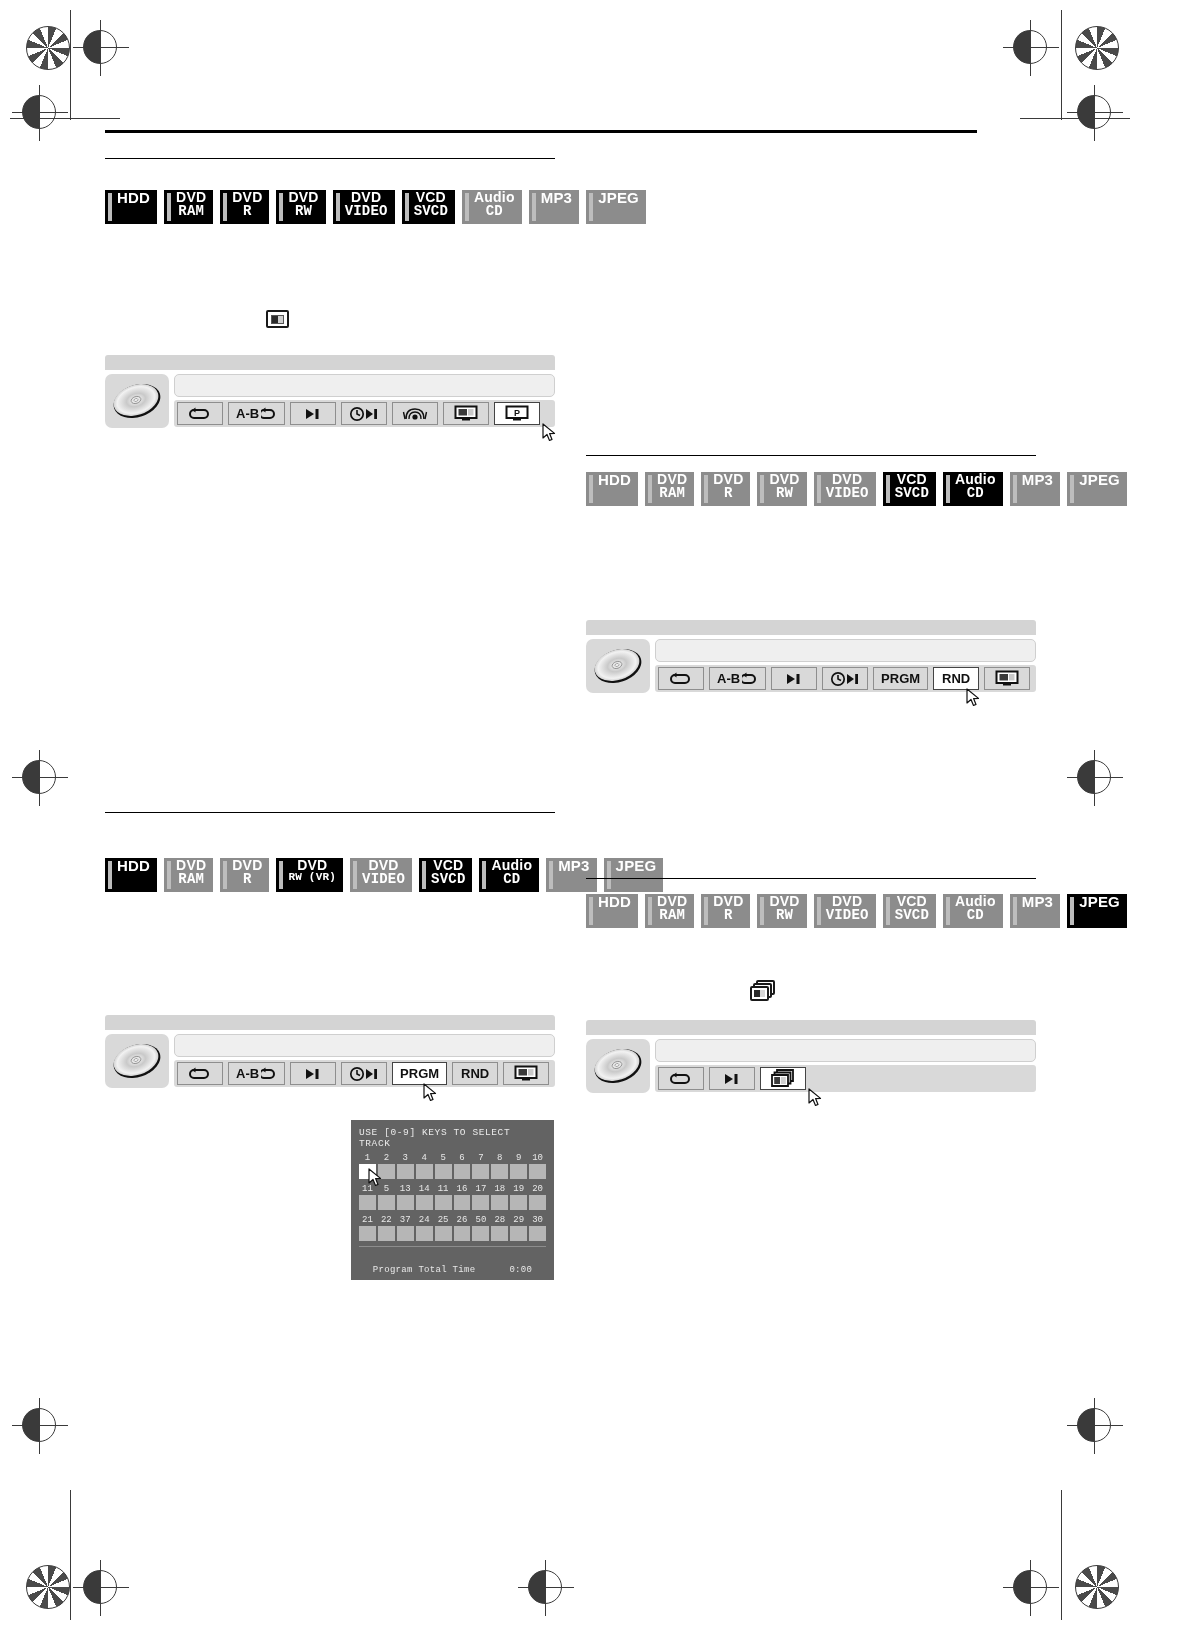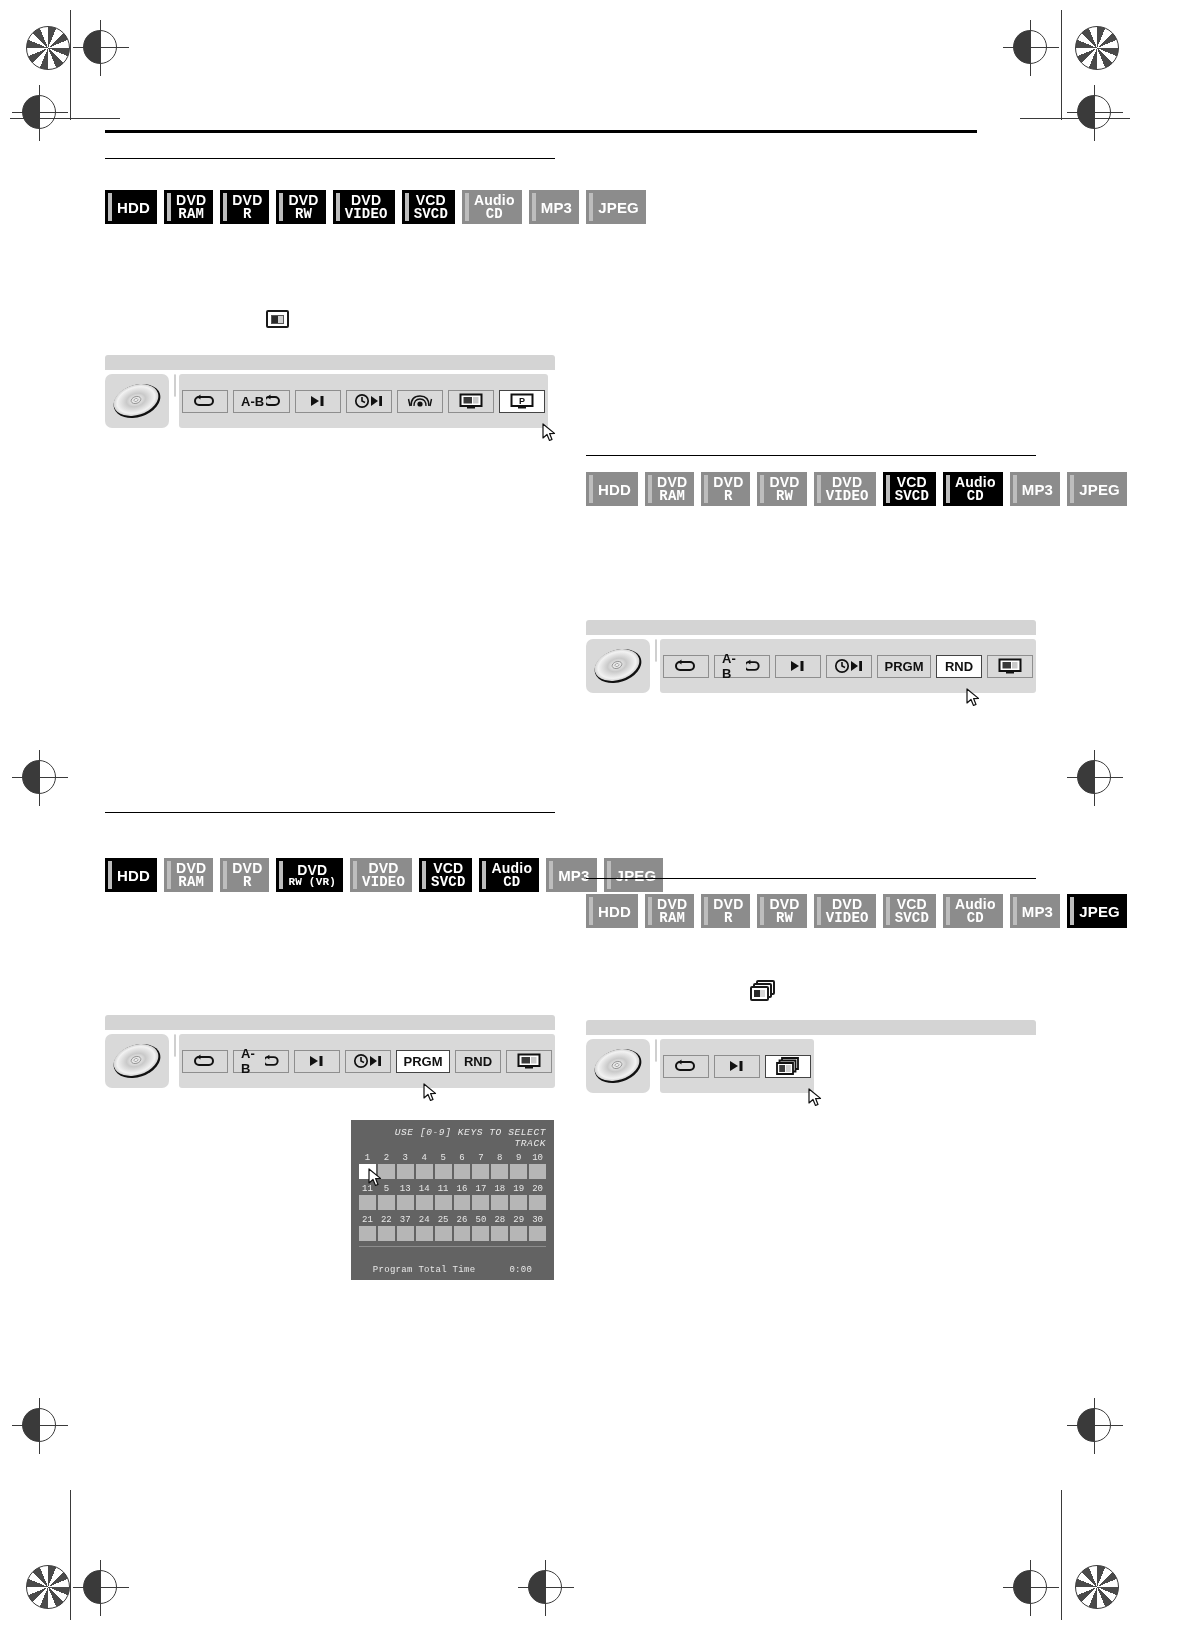--- a/index.html
+++ b/index.html
@@ -32,21 +32,21 @@
   .crop-h { position:absolute; height:1px; background:#3a3a3a; }
 
   
   .rule-top   { position:absolute; left:105px; top:130px; width:872px; height:3px; background:#000; }
   .rule-thin  { position:absolute; height:1px; background:#000; }
 
   
   .badge-row { position:absolute; display:flex; gap:7px; align-items:flex-start; }
   .badge {
     position: relative;
-    display:flex; flex-direction:column; align-items:center; justify-content:center;
+    display:flex; flex-direction:column; align-items:center; 
     height:34px; padding:0 7px 0 12px;
     font-weight:bold; letter-spacing:0.2px; line-height:1.0;
     color:#ffffff;
   }
   .badge .b1 { font-size:14px; }
   .badge .b2 { font-size:14px;font-family:Liberation Mono, monospace; }
   .badge.one-line .b1 { font-size:15px; }
   .badge::before {
     content:""; position:absolute; left:3px; top:3px; bottom:3px; width:4px;
     background:#bdbdbd;
@@ -62,21 +62,21 @@
     background:#d4d4d4; height:15px; border-radius:3px 3px 0 0; width:100%;
   }
   .osd-body {
     display:flex; align-items:stretch; gap:5px; margin-top:4px;
   }
   .osd-disc {
     width:64px; height:54px; background:#d9d9d9; border-radius:7px;
     display:flex; align-items:center; justify-content:center; flex:0 0 auto;
   }
   .disc-svg { display:block; }
-  .osd-right { flex:1 1 auto; display:flex; flex-direction:row; gap:3px; }
+  .osd-right { flex:1 1 auto; display:flex; flex-direction:column; gap:3px; }
   .osd-field {
     height:23px; background:#efefef; border:1px solid #cfcfcf; border-radius:5px;
   }
   .osd-buttons {
     display:flex; gap:5px; align-items:center;
     background:#d9d9d9; border-radius:3px; padding:2px 3px;
   }
   .osd-btn {
     height:23px; min-width:46px; padding:0 7px;
     background:#d9d9d9; border:1px solid #8e8e8e;
@@ -88,21 +88,21 @@
   .osd-btn svg { display:block; }
 
   
   .cursor { position:absolute; width:16px; height:20px; pointer-events:none; }
 
   
   .prgm-panel {
     position:absolute; background:#636363; padding:7px 8px 5px 8px;
     font-family:"Liberation Mono", monospace; color:#e8e8e8;
   }
-  .prgm-title { font-size:9.5px; text-align:right; letter-spacing:0.6px; margin-bottom:4px; color:#eaeaea;font-style:italic; }
+  .prgm-title { font-size:9.5px; text-align:left; letter-spacing:0.6px; margin-bottom:4px; color:#eaeaea; }
   .prgm-nums { display:flex; gap:2px; margin-bottom:1px; }
   .prgm-cells { display:flex; gap:2px; margin-bottom:5px; }
   .prgm-num { width:18px; text-align:center; font-size:9px; color:#e8e8e8; }
   .prgm-cell { width:18px; height:15px; background:#b6b6b6; }
   .prgm-cell.active { background:#ffffff; }
   .prgm-foot {
     display:flex; justify-content:center; gap:34px; font-size:9px;
     border-top:1px solid #8d8d8d; padding-top:18px; margin-top:2px; letter-spacing:0.3px;
   }
 </style>

